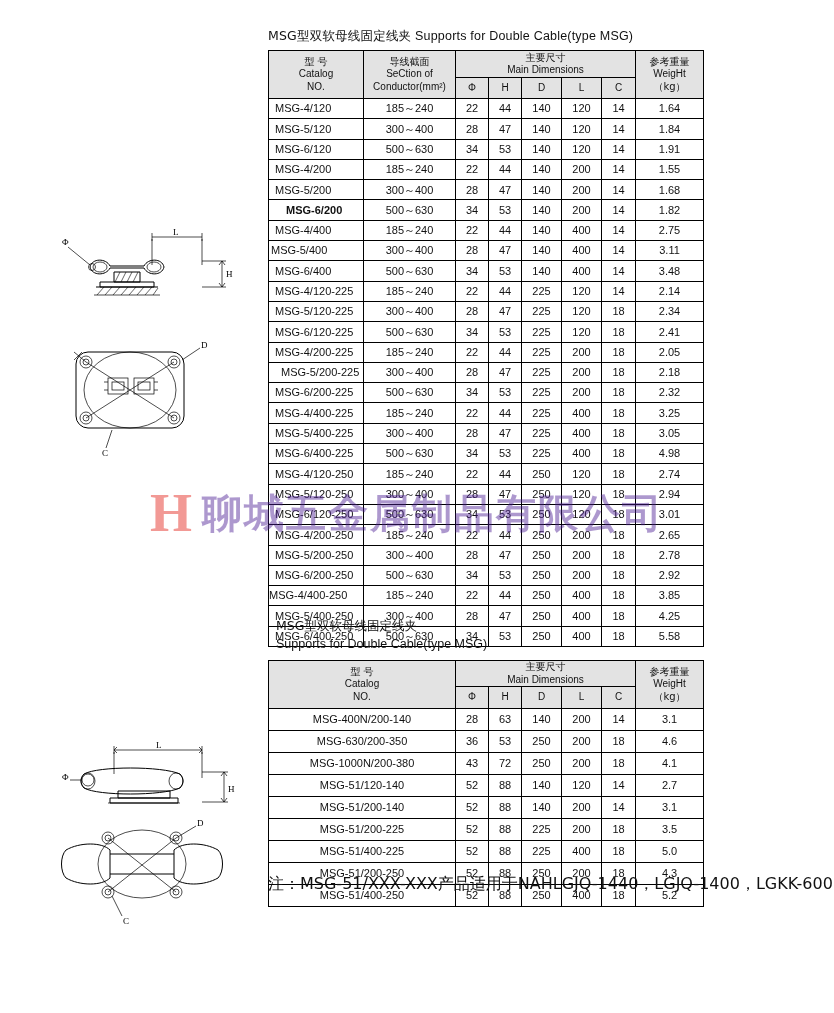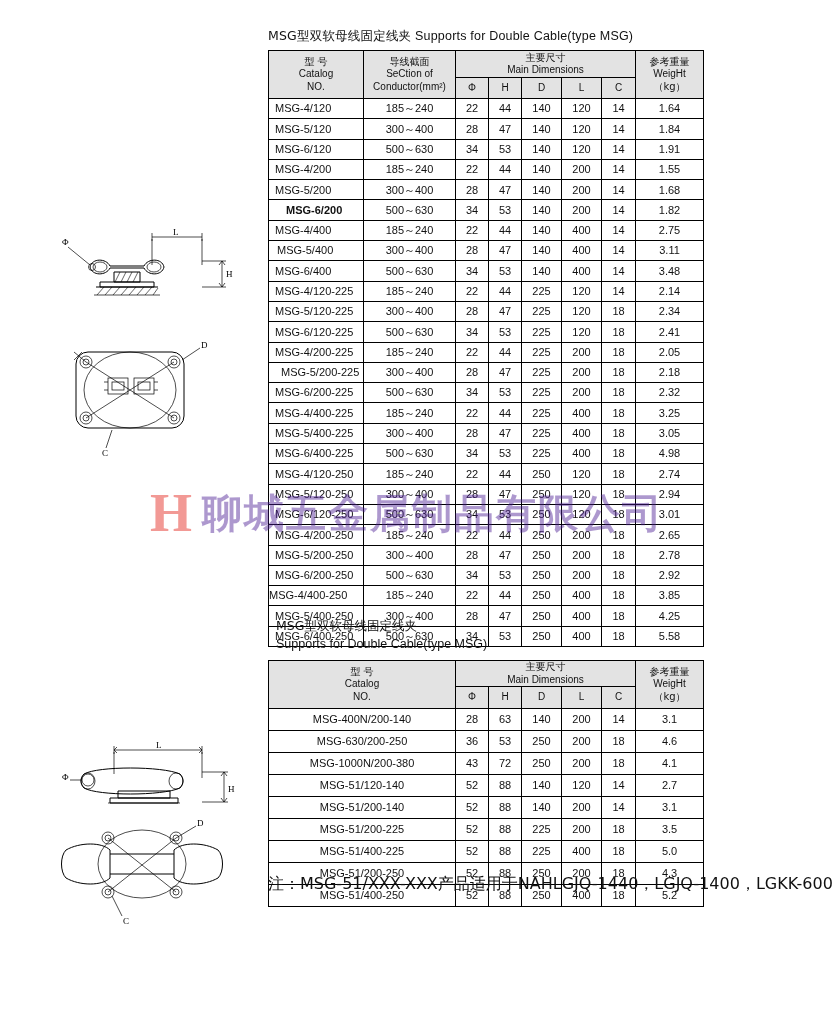--- a/index.html
+++ b/index.html
@@ -239,21 +239,21 @@
         <td class="rowcell" style="text-align: left; padding-left: 6px;">MSG-4/400</td>
         <td class="rowcell">185～240</td>
         <td class="rowcell">22</td>
         <td class="rowcell">44</td>
         <td class="rowcell">140</td>
         <td class="rowcell">400</td>
         <td class="rowcell">14</td>
         <td class="rowcell">2.75</td>
       </tr>
       <tr>
-        <td class="rowcell" style="text-align: left; padding-left: 8px;">MSG-5/400</td>
+        <td class="rowcell" style="text-align: left; padding-left: 2px;">MSG-5/400</td>
         <td class="rowcell">300～400</td>
         <td class="rowcell">28</td>
         <td class="rowcell">47</td>
         <td class="rowcell">140</td>
         <td class="rowcell">400</td>
         <td class="rowcell">14</td>
         <td class="rowcell">3.11</td>
       </tr>
       <tr>
         <td class="rowcell" style="text-align: left; padding-left: 6px;">MSG-6/400</td>
@@ -492,21 +492,21 @@
       <tr>
         <td>MSG-400N/200-140</td>
         <td>28</td>
         <td>63</td>
         <td>140</td>
         <td>200</td>
         <td>14</td>
         <td>3.1</td>
       </tr>
       <tr>
-        <td>MSG-630/200-250</td>
+        <td>MSG-630/200-350</td>
         <td>36</td>
         <td>53</td>
         <td>250</td>
         <td>200</td>
         <td>18</td>
         <td>4.6</td>
       </tr>
       <tr>
         <td>MSG-1000N/200-380</td>
         <td>43</td>

